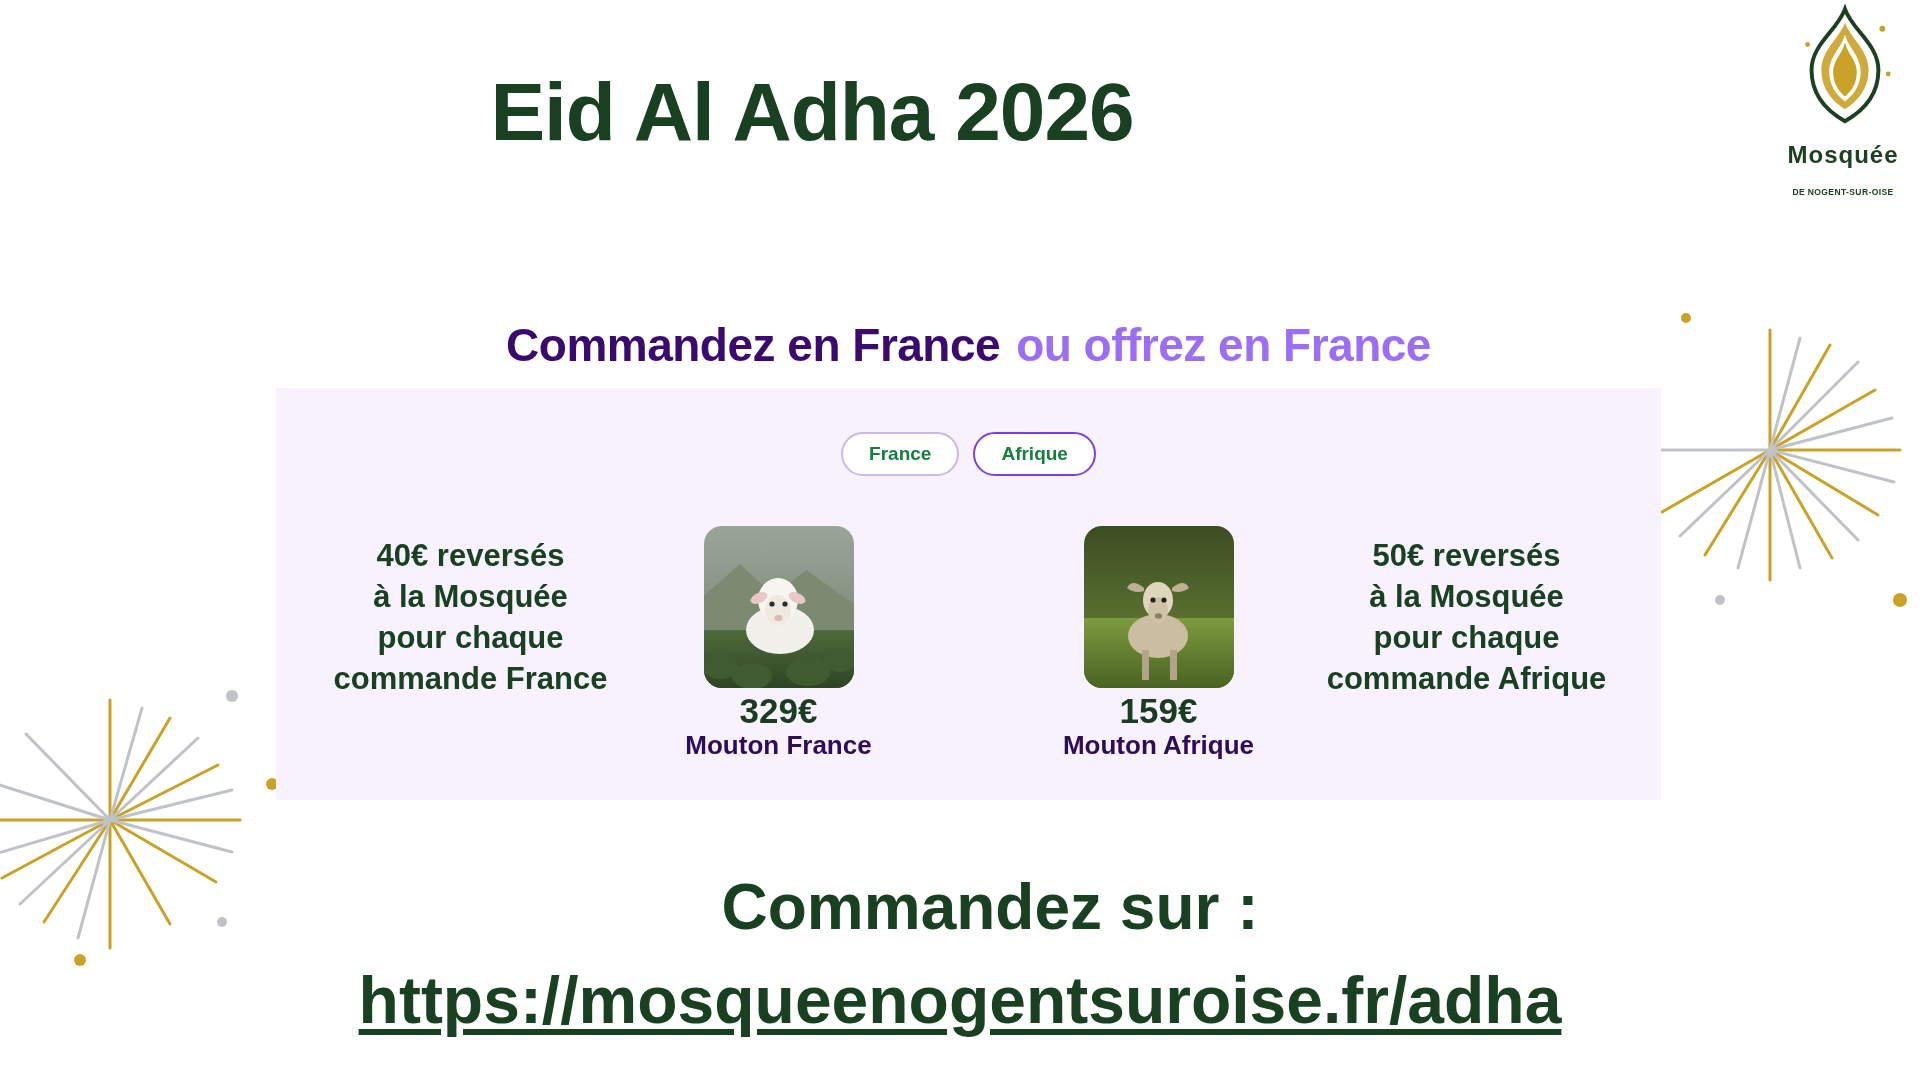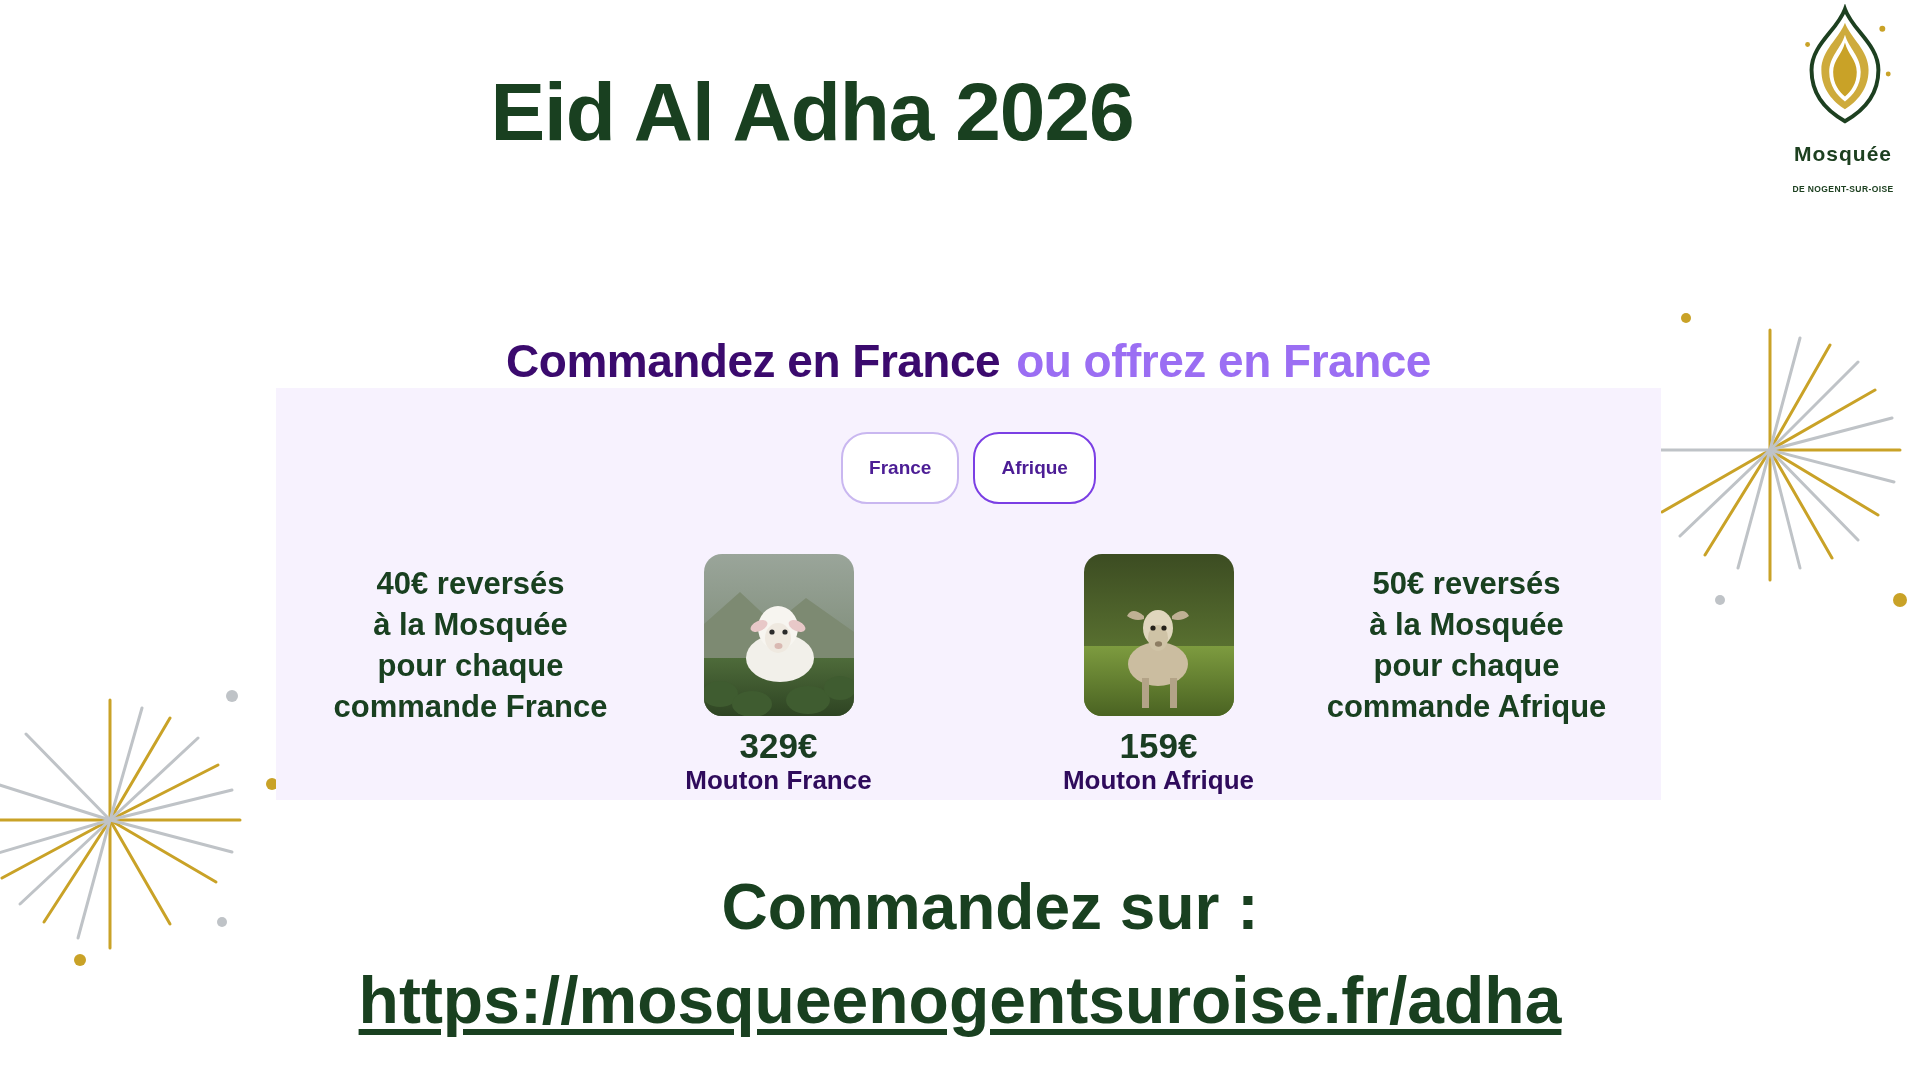--- a/index.html
+++ b/index.html
@@ -35,21 +35,21 @@
     top: 4px;
     width: 118px;
     height: 185px;
     text-align: center;
   }
   .logo-mark {
     width: 118px;
     height: 135px;
   }
   .logo-title {
-    font-size: 21px;
+    font-size: 24px;
     font-weight: bold;
     color: #1d4020;
     letter-spacing: 1px;
     line-height: 1;
   }
   .logo-sub {
     font-size: 8.5px;
     font-weight: bold;
     color: #1d4020;
     letter-spacing: 0.4px;
@@ -87,21 +87,21 @@
     left: 276px;
     top: 318px;
     width: 1385px;
     height: 482px;
     background: #f7f2fe;
   }
   .widget-head {
     height: 70px;
     background: #ffffff;
     display: flex;
-    align-items: flex-end;
+    align-items: flex-start;
     justify-content: center;
     white-space: nowrap;
   }
   .wh-dark {
     font-size: 46px;
     font-weight: bold;
     color: #3b0a6e;
     letter-spacing: -0.5px;
   }
   .wh-light {
@@ -115,24 +115,24 @@
   .toggle-row {
     margin-top: 44px;
     display: flex;
     justify-content: center;
     gap: 14px;
   }
   .pill {
     border: 2px solid #c9b7f0;
     background: #ffffff;
     border-radius: 26px;
-    padding: 23px 26px;
+    padding: 9px 26px;
     font-size: 19px;
     font-weight: bold;
-    color: #4c1d95;
+    color: #15803d;
   }
   .pill.afrique { border-color: #7b3fe4; }
 
   .products {
     margin-top: 50px;
     display: flex;
     align-items: flex-start;
     justify-content: center;
     gap: 12px;
   }
@@ -155,21 +155,21 @@
   .thumb {
     width: 150px;
     height: 162px;
     border-radius: 18px;
     margin: 0 auto;
     overflow: hidden;
     position: relative;
   }
   .thumb svg { display: block; }
   .price {
-    margin-top: 11px;
+    margin-top: 4px;
     font-size: 35px;
     font-weight: bold;
     color: #1a3d22;
     line-height: 1.1;
   }
   .pname {
     font-size: 26px;
     font-weight: bold;
     color: #2f0b5c;
     line-height: 1.1;

